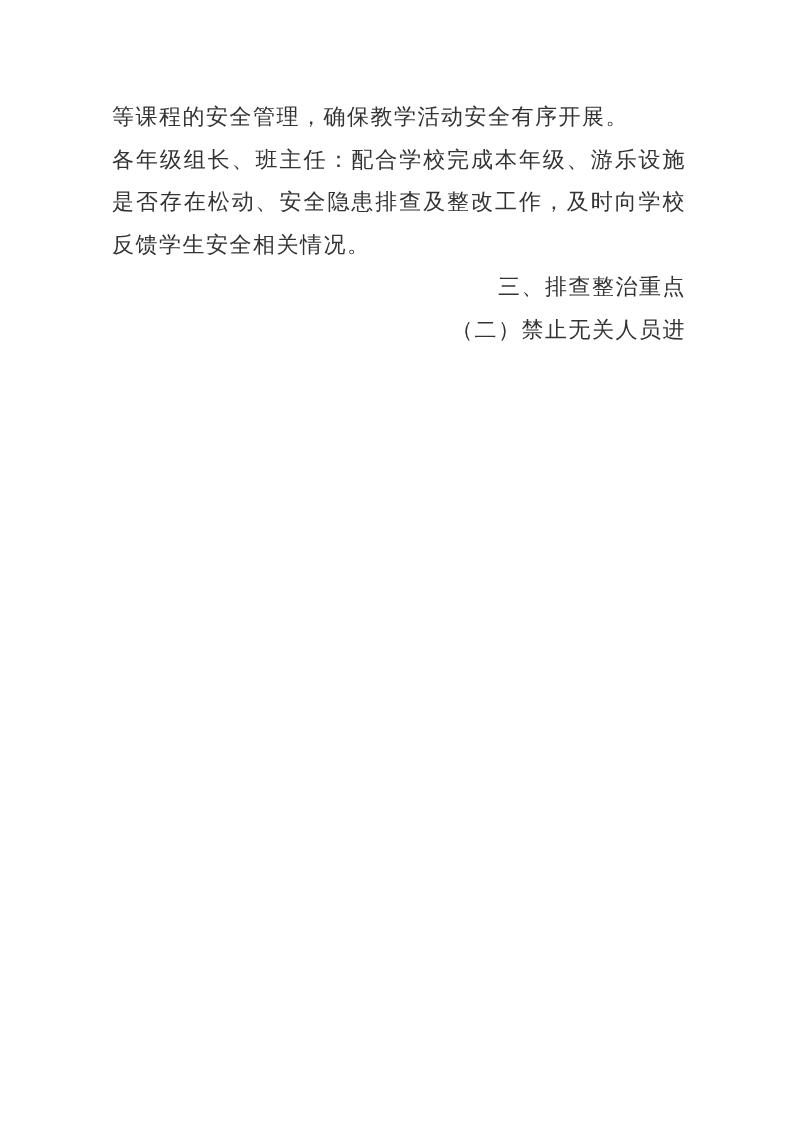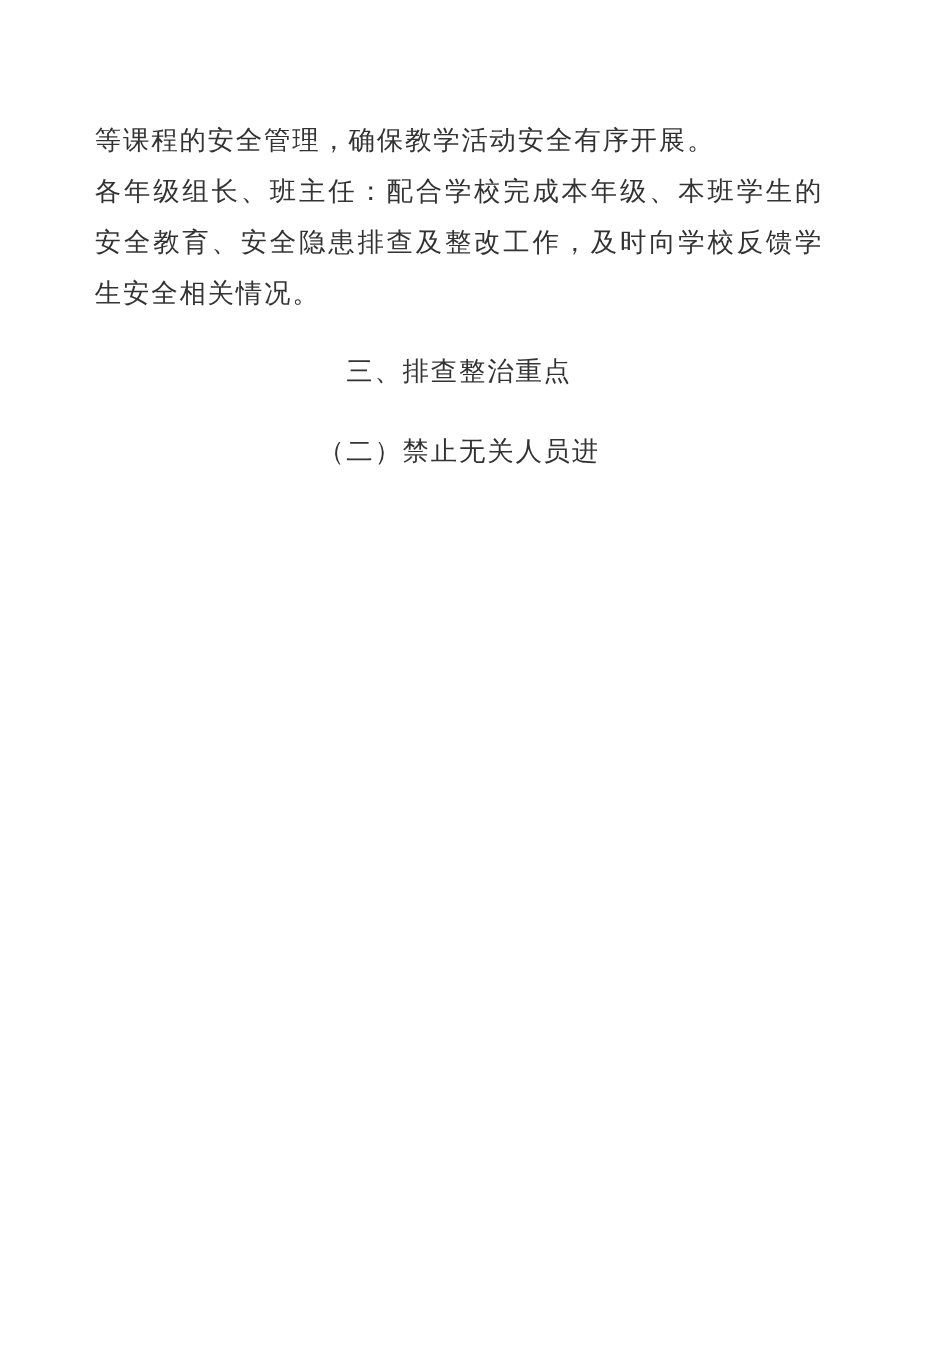--- a/index.html
+++ b/index.html
@@ -6,47 +6,46 @@
     margin: 0;
     padding: 0;
     background: #ffffff;
   }
   .page {
     position: relative;
     width: 793px;
     height: 1122px;
     background: #ffffff;
     box-sizing: border-box;
-    padding: 96px 107px 0 79px;
+    padding: 96px 107px 0 112px;
     overflow: hidden;
     font-family: "Liberation Serif", "DejaVu Serif", serif;
     font-size: 22px;
     line-height: 42.5px;
     color: #333333;
   }
   p.para {
     margin: 0;
     padding: 0;
     text-align: justify;
     text-justify: inter-ideograph;
     letter-spacing: 1.5px;
     word-break: break-all;
   }
   p.para.heading {
-    text-align: center;
-    margin-top: 23px;
+    text-align: right;
   }
   .list-num {
     font-family: "Liberation Sans", "DejaVu Sans", sans-serif;
     font-weight: 700;
     font-size: 20px;
     letter-spacing: 0;
   }
 </style>
 </head>
 <body>
 
 <div class="page">
   <p class="para">等课程的安全管理，确保教学活动安全有序开展。</p>
-  <p class="para">各年级组长、班主任：配合学校完成本年级、本班学生的安全教育、安全隐患排查及整改工作，及时向学校反馈学生安全相关情况。</p>
+  <p class="para">各年级组长、班主任：配合学校完成本年级、游乐设施是否存在松动、安全隐患排查及整改工作，及时向学校反馈学生安全相关情况。</p>
   <p class="para heading">三、排查整治重点</p>
   <p class="para heading">（二）禁止无关人员进</p>
 </div>
 
 </body></html>

